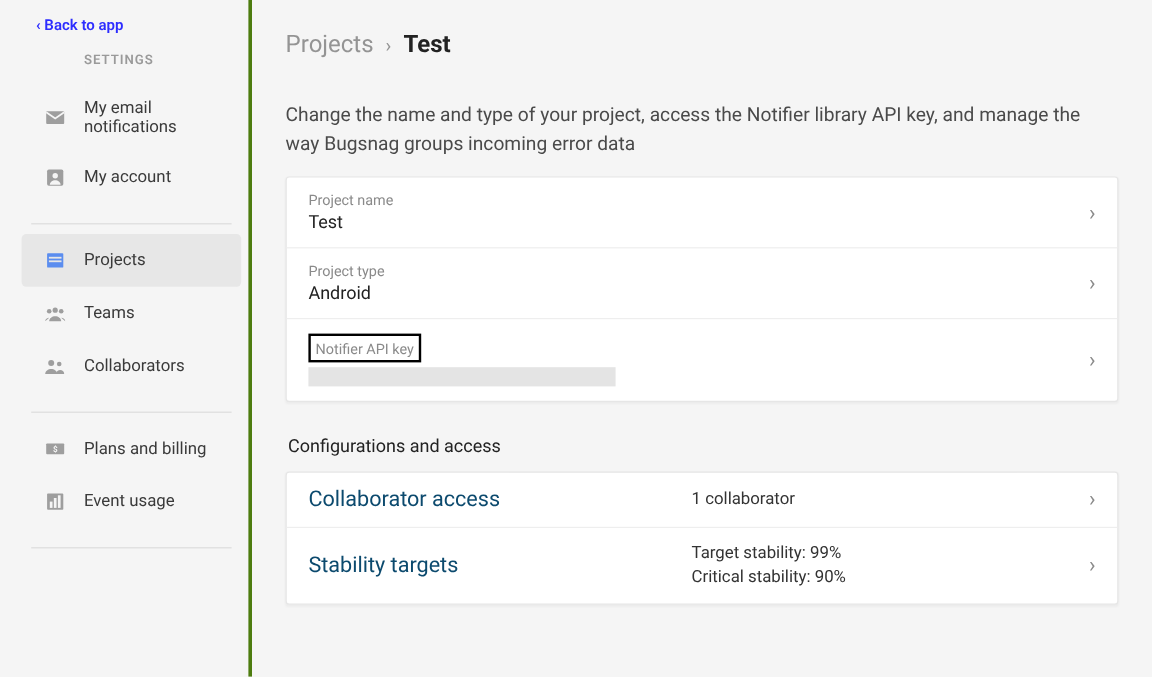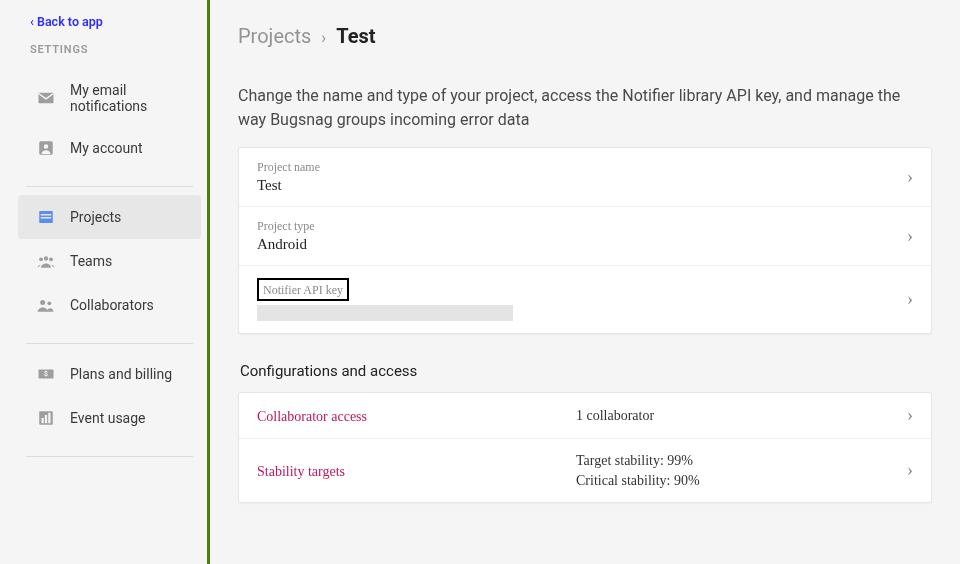--- a/index.html
+++ b/index.html
@@ -25,20 +25,21 @@
     font-weight: 600;
     padding: 0 18px 14px 18px;
     cursor: pointer;
   }
   .section-label {
     color: #9a9a9a;
     font-size: 11px;
     letter-spacing: 0.8px;
     font-weight: 600;
     padding: 0 18px 14px 18px;
+    margin-left: 40px;
   }
   .nav-group {
     padding-bottom: 8px;
   }
   .nav-divider {
     border: none;
     border-top: 1px solid #dcdcdc;
     margin: 8px 14px;
   }
   .nav-item {
@@ -103,37 +104,36 @@
     border: 1px solid #e6e6e6;
     border-radius: 3px;
     box-shadow: 0 1px 2px rgba(0,0,0,0.04);
   }
   .card-row {
     display: flex;
     align-items: center;
     padding: 12px 18px;
     border-bottom: 1px solid #eee;
     cursor: pointer;
-    font-family: Liberation Serif, serif;
   }
   .card-row:last-child { border-bottom: none; gap: 16px; }
   .card-row .col-left { flex: 1; }
   .card-row .col-mid { flex: 1; color: #333; font-size: 14px; line-height:1.4;}
   .card-label {
     font-size: 12px;
     color: #8a8a8a;
     margin-bottom: 2px;
   }
   .card-value {
     font-size: 15px;
     color: #222;
   }
   .card-link {
-    font-size: 14px;
-    color: #be185d;
+    font-size: 18px;
+    color: #0c4a6e;
   }
   .chevron {
     color: #8a8a8a;
     font-size: 18px;
     margin-left: 12px;
   }
   .section-title {
     font-size: 15px;
     color: #222;
     margin: 28px 0 12px 2px;

